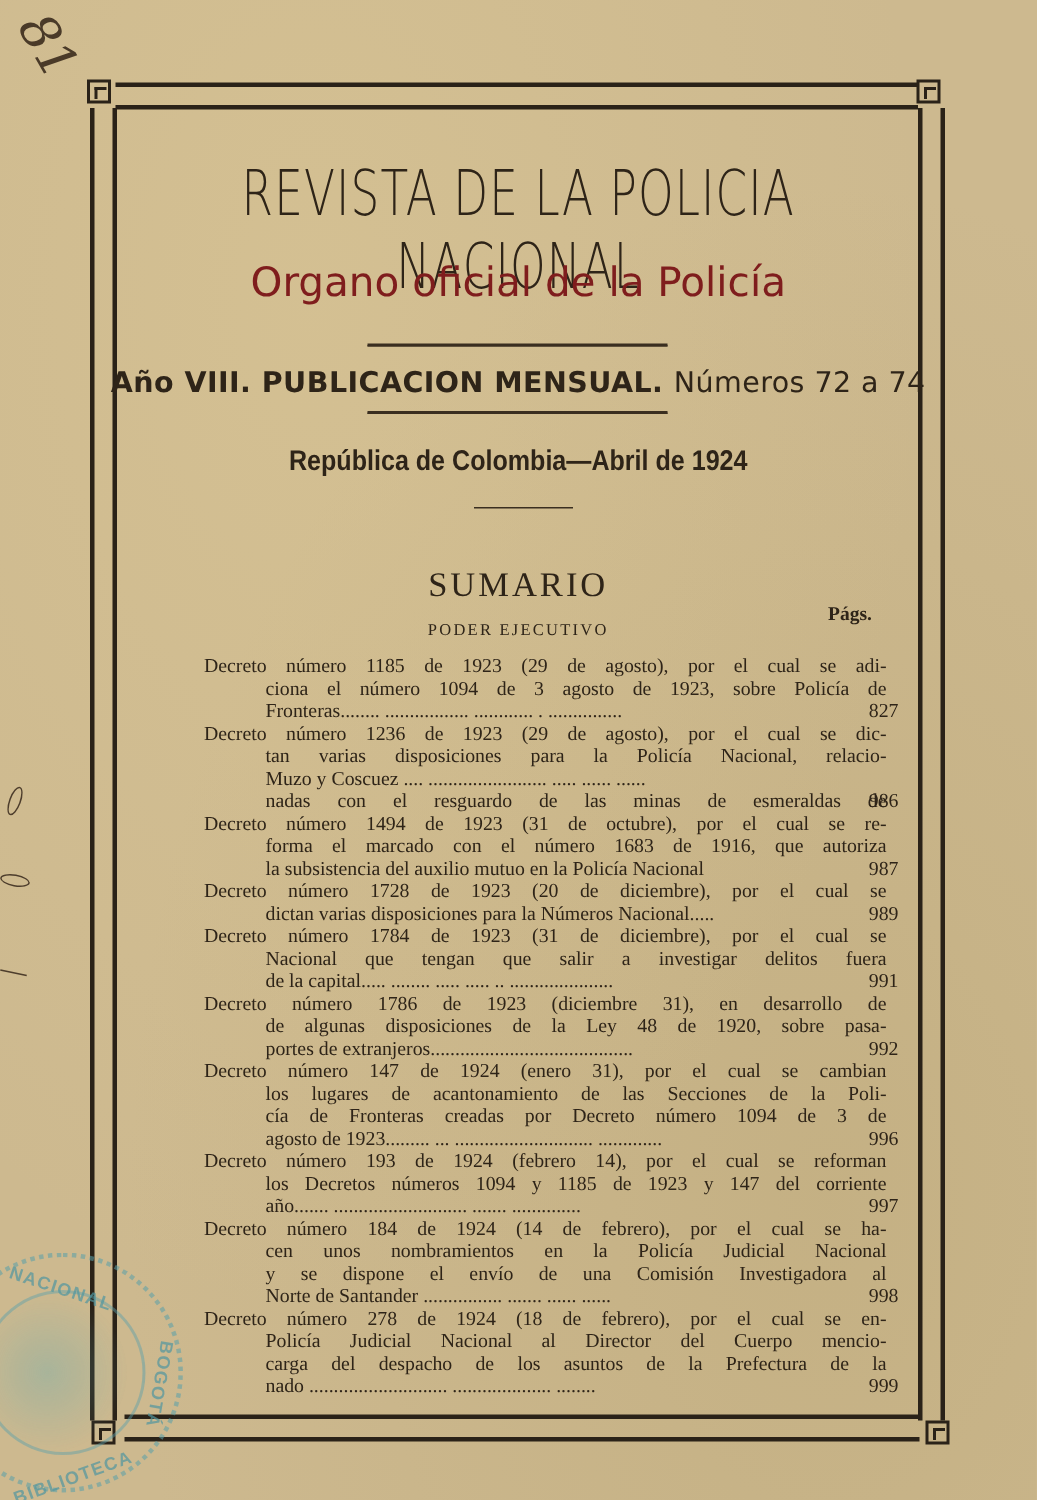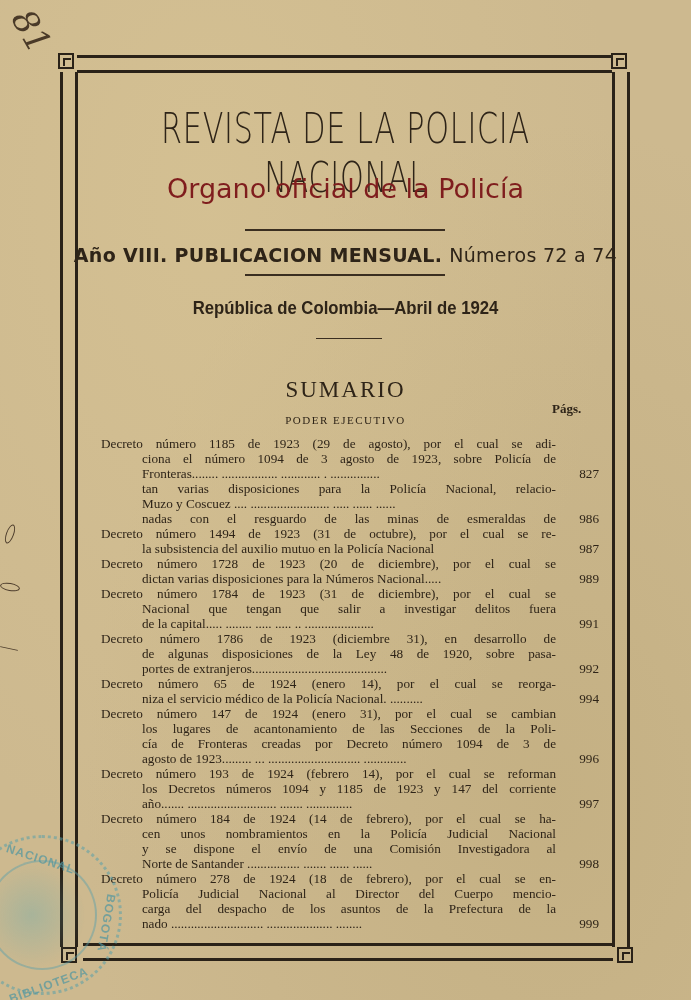--- a/index.html
+++ b/index.html
@@ -45,21 +45,21 @@
     .rule { position: absolute; height: 1px; background: #3a2e20; }
     .issue { top: 244px; font-family: "DejaVu Sans", sans-serif; font-size: 19px; font-weight: bold; letter-spacing: 0.3px; }
     .issue .num { font-weight: normal; }
     .country { top: 297px; font-family: "Liberation Sans", sans-serif; font-size: 19px; font-weight: bold; transform: scaleX(0.88); }
     .sumario { top: 377px; font-family: "Liberation Serif", serif; font-size: 23px; letter-spacing: 2px; }
     .section { top: 414px; font-family: "Liberation Serif", serif; font-size: 11px; letter-spacing: 1.5px; }
     .pags { position: absolute; top: 401px; left: 552px; font-family: "Liberation Serif", serif; font-size: 13px; font-weight: bold; }
     
     .toc { position: absolute; left: 101px; top: 436px; width: 498px; font-size: 13.2px; line-height: 15px; }
     .entry { position: relative; padding-right: 0; }
-    .entry .line { display: block; white-space: nowrap; text-align: justify; text-align-last: justify; width: 455px; }
+    .entry .line { display: block; white-space: nowrap; text-align: justify; text-align-last: justify; width: 455px; margin-left: 35px; }
     .entry .line.first { width: 455px; }
     .entry .line.cont { padding-left: 41px; width: 414px; }
     .entry .line.last { text-align-last: left; }
     .entry .page { position: absolute; right: 0; bottom: 0; width: 30px; text-align: right; }
     
     .stamp {
       position: absolute; left: -38px; top: 835px; width: 160px; height: 160px; border-radius: 50%;
       border: 3px dotted rgba(90,160,170,0.55); box-sizing: border-box;
     }
     .stamp .inner {
@@ -119,51 +119,48 @@
 <div class="center section">PODER EJECUTIVO</div>
 
 <div class="toc" id="toc">
     <div class="entry">
       <span class="line first">Decreto número 1185 de 1923 (29 de agosto), por el cual se adi-</span>
       <span class="line cont">ciona el número 1094 de 3 agosto de 1923, sobre Policía de</span>
       <span class="line cont last">Fronteras........ ................. ............ . ...............</span>
       <span class="page">827</span>
     </div>
     <div class="entry">
+      <span class="line first">Decreto número 1236 de 1923 (29 de agosto), por el cual se dic-</span>
       <span class="line cont">tan varias disposiciones para la Policía Nacional, relacio-</span>
       <span class="line cont last">Muzo y Coscuez .... ........................ ..... ...... ......</span>
       <span class="line cont">nadas con el resguardo de las minas de esmeraldas de</span>
       <span class="page">986</span>
     </div>
     <div class="entry">
       <span class="line first">Decreto número 1494 de 1923 (31 de octubre), por el cual se re-</span>
+      <span class="line cont">forma el marcado con el número 1683 de 1916, que autoriza</span>
       <span class="line cont last">la subsistencia del auxilio mutuo en la Policía Nacional</span>
       <span class="page">987</span>
     </div>
     <div class="entry">
       <span class="line first">Decreto número 1728 de 1923 (20 de diciembre), por el cual se</span>
       <span class="line cont last">dictan varias disposiciones para la Números Nacional.....</span>
       <span class="page">989</span>
     </div>
     <div class="entry">
       <span class="line first">Decreto número 1784 de 1923 (31 de diciembre), por el cual se</span>
       <span class="line cont">Nacional que tengan que salir a investigar delitos fuera</span>
       <span class="line cont last">de la capital..... ........ ..... ..... .. .....................</span>
       <span class="page">991</span>
     </div>
     <div class="entry">
       <span class="line first">Decreto número 1786 de 1923 (diciembre 31), en desarrollo de</span>
       <span class="line cont">de algunas disposiciones de la Ley 48 de 1920, sobre pasa-</span>
       <span class="line cont last">portes de extranjeros.........................................</span>
       <span class="page">992</span>
-    </div>
-    <div class="entry">
-      <span class="line first">Decreto número 65 de 1924 (enero 14), por el cual se reorga-</span>
-      <span class="line cont last">niza el servicio médico de la Policía Nacional. ..........</span>
-      <span class="page">994</span>
     </div>
     <div class="entry">
       <span class="line first">Decreto número 147 de 1924 (enero 31), por el cual se cambian</span>
       <span class="line cont">los lugares de acantonamiento de las Secciones de la Poli-</span>
       <span class="line cont">cía de Fronteras creadas por Decreto número 1094 de 3 de</span>
       <span class="line cont last">agosto de 1923......... ... ............................ .............</span>
       <span class="page">996</span>
     </div>
     <div class="entry">
       <span class="line first">Decreto número 193 de 1924 (febrero 14), por el cual se reforman</span>

